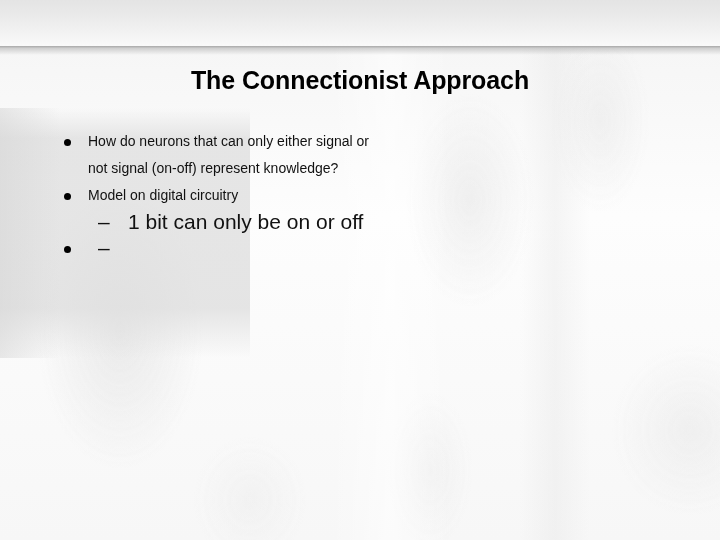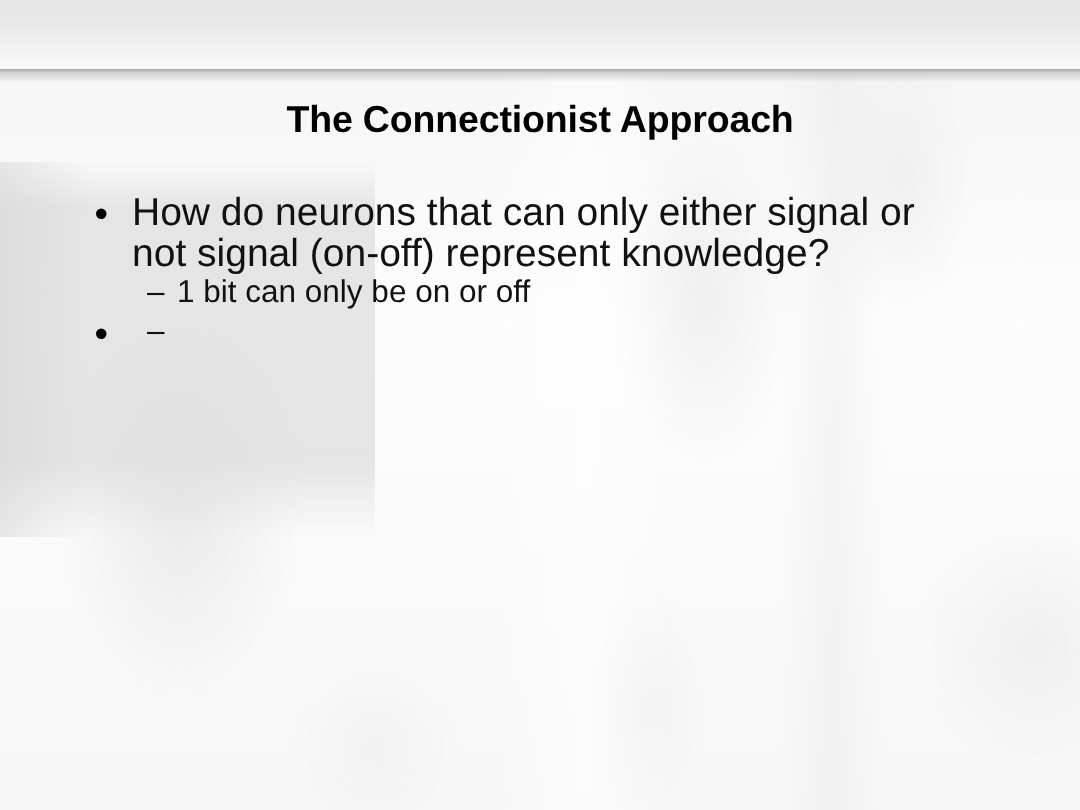--- a/index.html
+++ b/index.html
@@ -109,21 +109,21 @@
   .bullet-dot {
     position: absolute;
     left: 8px;
     top: 11px;
     width: 7px;
     height: 7px;
     border-radius: 50%;
     background: #000000;
   }
   .bullet-text {
-    font-size: 26px;
+    font-size: 14px;
     line-height: 27px;
     color: #111111;
     white-space: pre-line;
   }
   .sub-row {
     position: relative;
     padding-left: 62px;
     margin-bottom: 0px;
   }
   .sub-dash {
@@ -132,20 +132,21 @@
     top: 0px;
     font-size: 21px;
     line-height: 26px;
     color: #111111;
   }
   .sub-text {
     font-size: 21px;
     line-height: 26px;
     color: #111111;
     white-space: pre-line;
+    margin-left: 10px;
   }
 </style>
 </head>
 <body>
 
 <div id="slide">
 
   <div class="bg-base"></div>
   <div class="bg-blobs"></div>
   <div class="bg-left-wash"></div>
@@ -160,20 +161,24 @@
   <div class="title">The Connectionist Approach</div>
 
   <div class="body-block">
 
     <div class="bullet-row">
       <span class="bullet-dot"></span>
       <span class="bullet-text">How do neurons that can only either signal or
 not signal (on-off) represent knowledge?</span>
     </div>
 
+    <div class="bullet-row">
+      <span class="bullet-dot"></span>
+      <span class="bullet-text">Model on digital circuitry</span>
+    </div>
 
     <div class="sub-row">
       <span class="sub-dash">–</span>
       <span class="sub-text">1 bit can only be on or off</span>
     </div>
 
     <div class="sub-row">
       <span class="sub-dash">–</span>
     </div>
 

